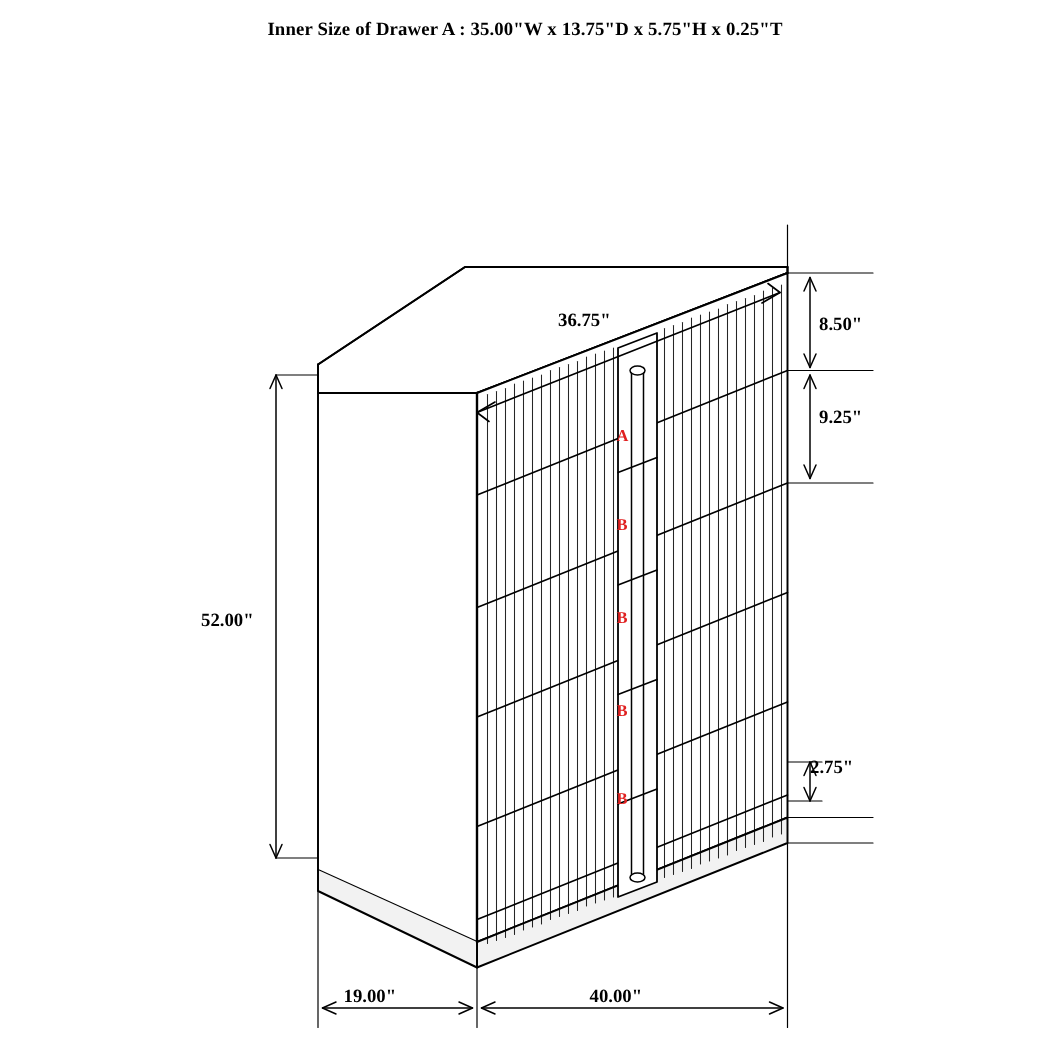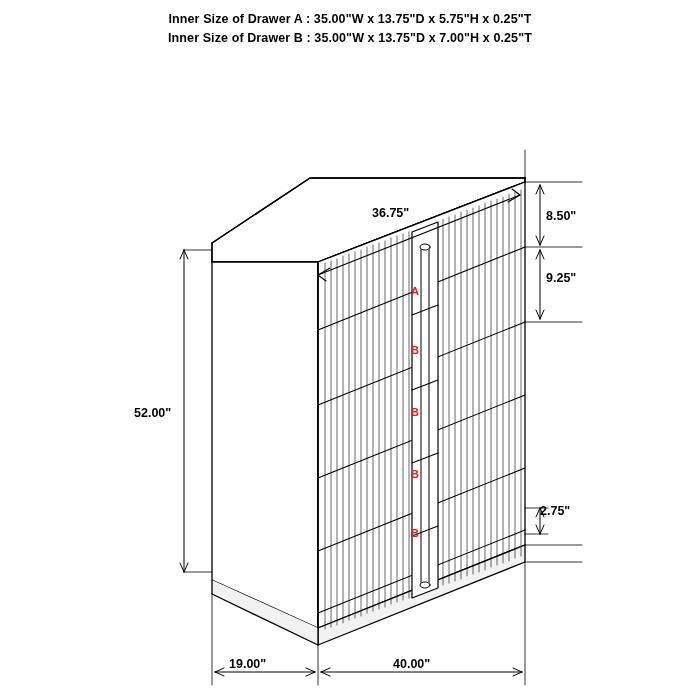--- a/index.html
+++ b/index.html
@@ -12,20 +12,21 @@
     height: 700px;
     font-family: "Liberation Sans", sans-serif;
     color: #000000;
     position: relative;
     overflow: hidden;
   }
   #stage {
     position: relative;
     width: 695px;
     height: 700px;
+    font-family: Liberation Serif, serif;
   }
   .header {
     position: absolute;
     left: 0;
     top: 10px;
     width: 700px;
     text-align: center;
   }
   .header .line {
     font-size: 12.5px;
@@ -53,21 +54,20 @@
     color: #e02020;
   }
 </style>
 </head>
 <body>
 
 <div id="stage">
 
   <div class="header">
     <div class="line">Inner Size of Drawer A : 35.00"W x 13.75"D x 5.75"H x 0.25"T</div>
-    <div class="line">Inner Size of Drawer B : 35.00"W x 13.75"D x 7.00"H x 0.25"T</div>
   </div>
 
   <svg class="diagram" viewBox="0 0 700 700">
     <g fill="none" stroke="#000000" stroke-width="1.3" stroke-linejoin="round" stroke-linecap="round">
 
       <g>
         <path d="M 212,243 L 310,178 L 525,178 L 525,182 L 318,262 L 212,262 Z" fill="#ffffff"></path>
         <path d="M 212,243 L 310,178 L 525,178" fill="none"></path>
         <path d="M 212,243 L 212,262" fill="none"></path>
         <path d="M 318,262 L 525,182" fill="none"></path>

